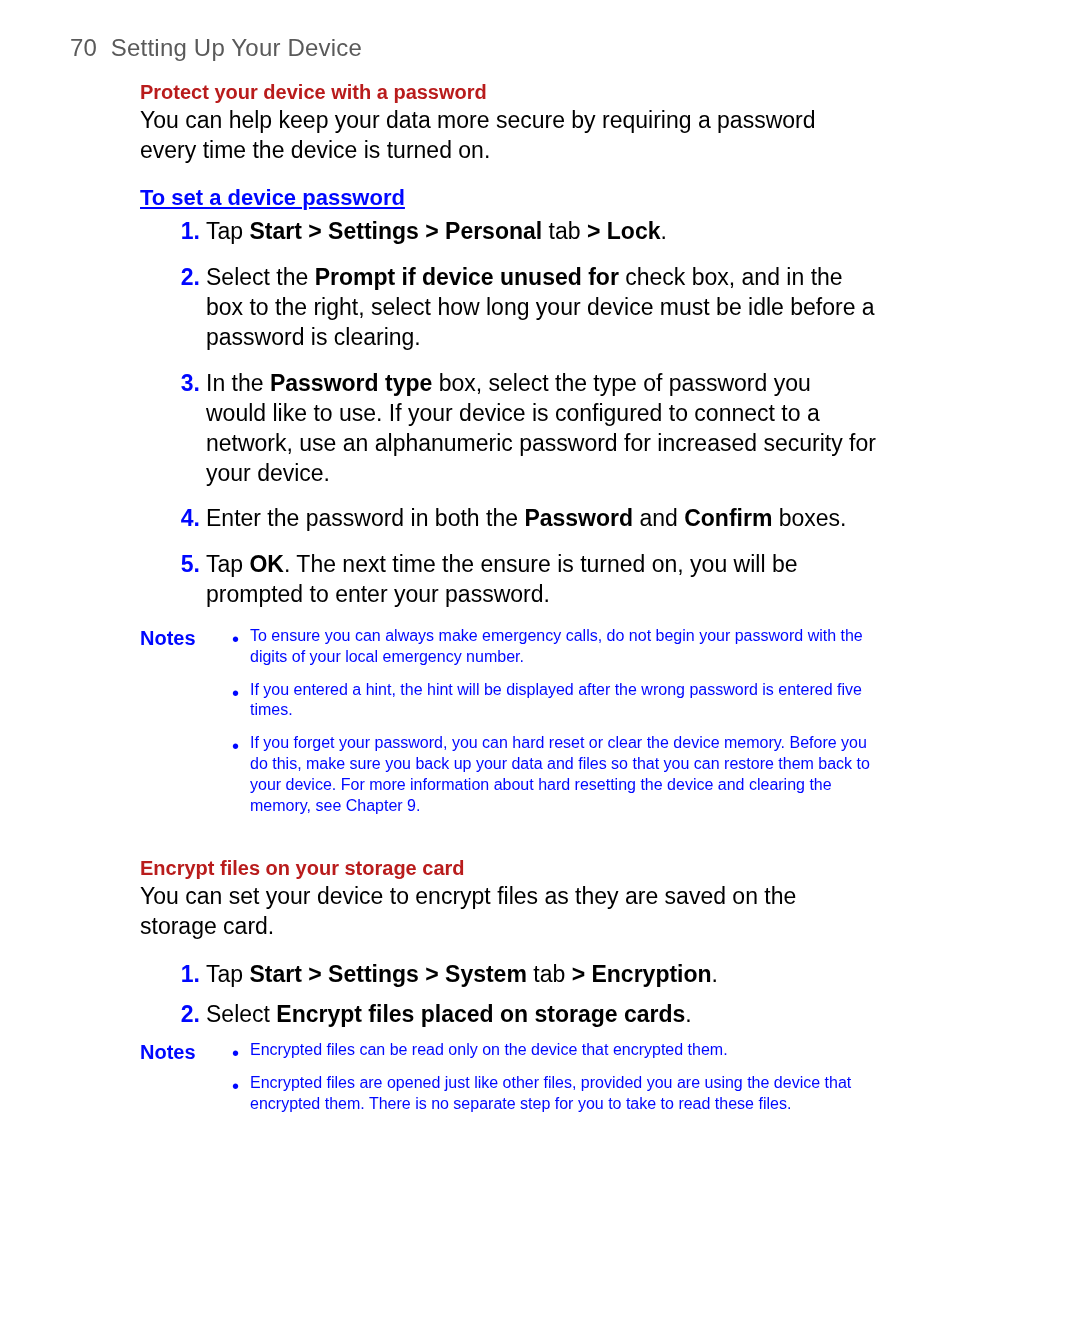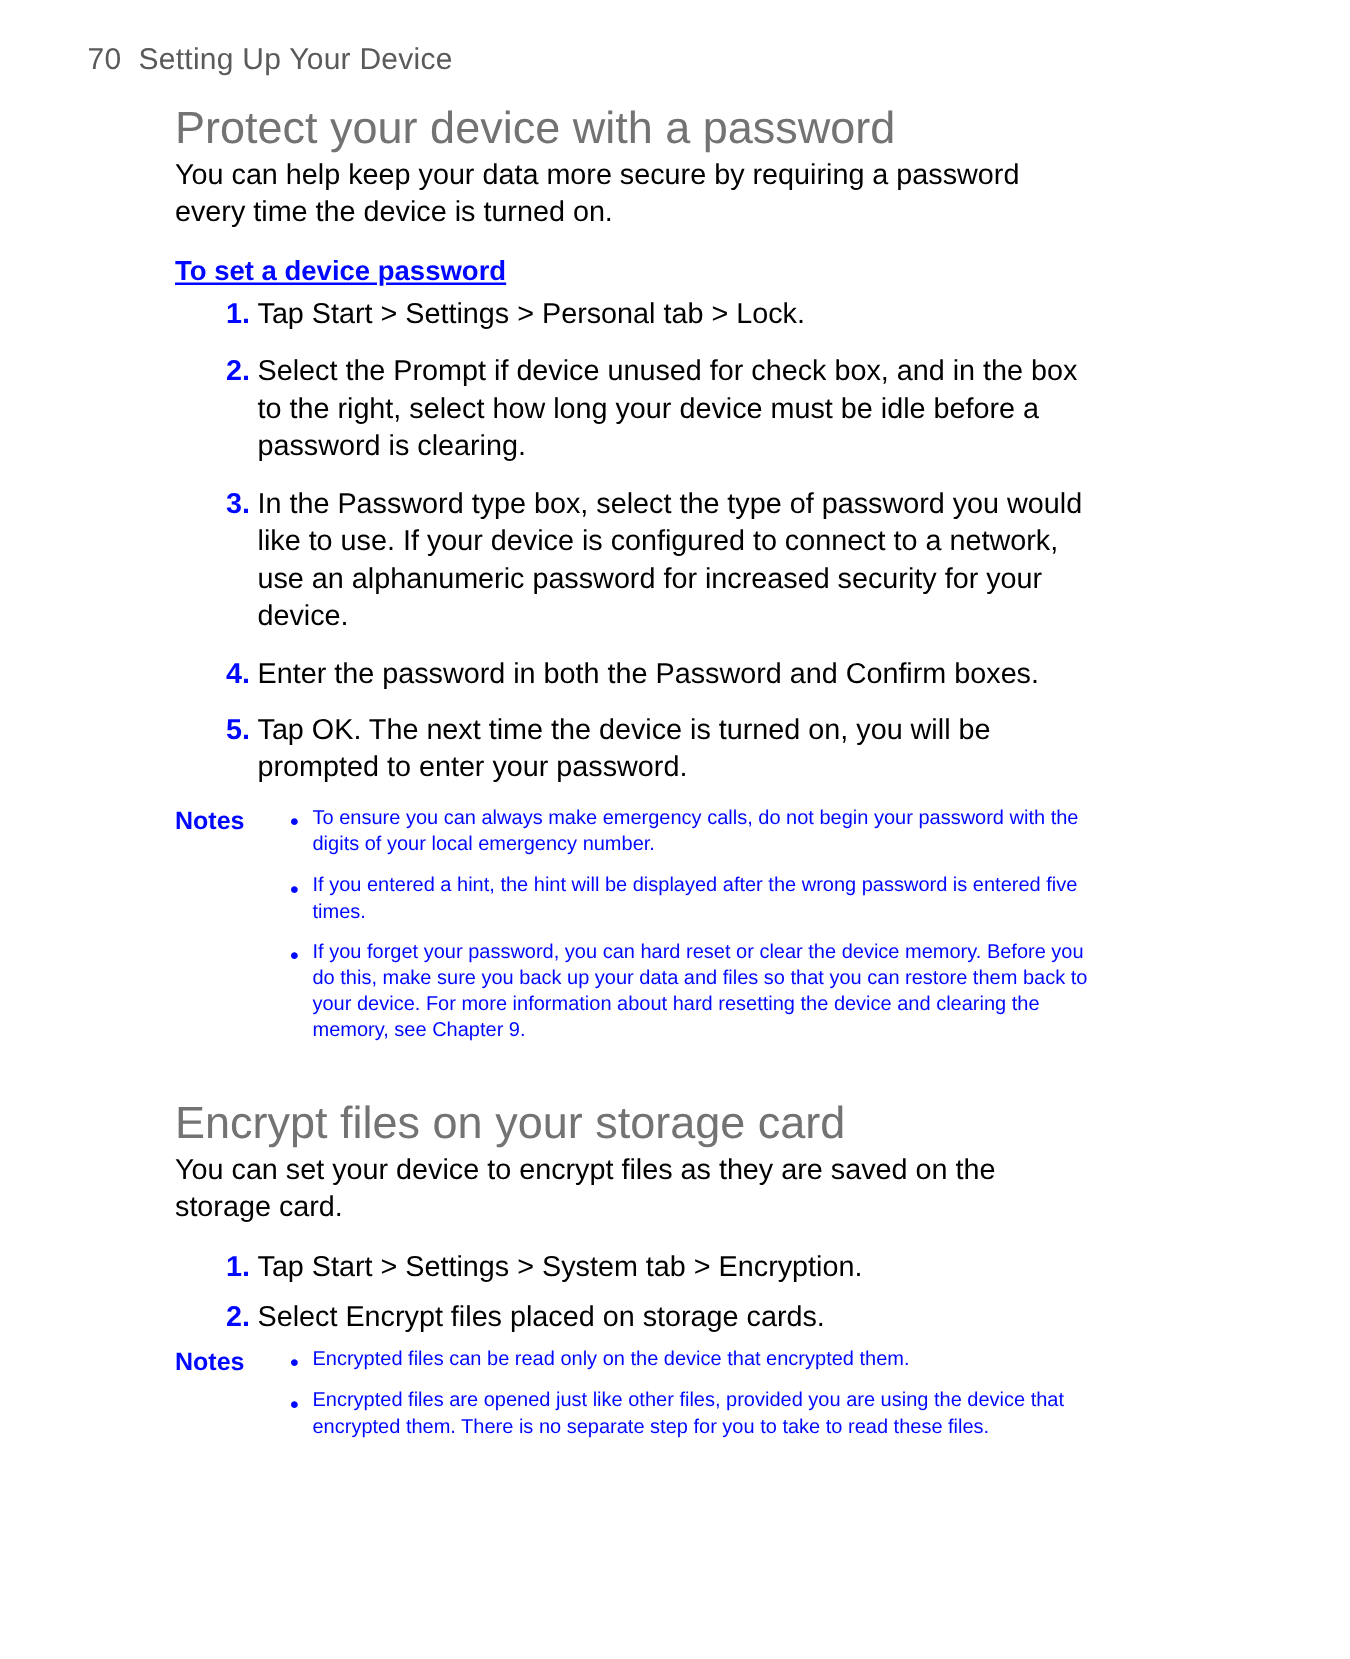--- a/index.html
+++ b/index.html
@@ -22,23 +22,23 @@
     letter-spacing: 0.2px;
   }
   .header .pagenum {
     color: #5a5a5a;
   }
   .content {
     padding-left: 70px;
     padding-right: 5px;
   }
   h2.section-title {
-    color: #737373;
-    font-size: 36px;
-    font-weight: 400;
+    color: #b91c1c;
+    font-size: 20px;
+    font-weight: 700;
     margin: 0 0 2px 0;
     line-height: 1.2;
   }
   p.intro {
     font-size: 23px;
     line-height: 1.3;
     margin: 2px 0 18px 0;
     color: #000;
   }
   h3.subheading {
@@ -66,21 +66,21 @@
     left: 0;
     top: 0;
     color: #0008ff;
     font-weight: 700;
     width: 30px;
     text-align: right;
   }
   ol.steps > li .step-body {
     display: inline;
   }
-  .b { font-weight: 400; }
+  .b { font-weight: 700; }
 
   
   .notes-block {
     display: flex;
     margin-top: 0px;
     margin-bottom: 10px;
   }
   .notes-label {
     color: #0008ff;
     font-weight: 700;
@@ -142,21 +142,21 @@
       <li>
         <span class="num">3.</span>
         <span class="step-body"><span>In the </span><span class="b">Password type</span><span> box, select the type of password you would like to use. If your device is configured to connect to a network, use an alphanumeric password for increased security for your device.</span></span>
       </li>
       <li>
         <span class="num">4.</span>
         <span class="step-body"><span>Enter the password in both the </span><span class="b">Password</span><span> and </span><span class="b">Confirm</span><span> boxes.</span></span>
       </li>
       <li>
         <span class="num">5.</span>
-        <span class="step-body"><span>Tap </span><span class="b">OK</span><span>. The next time the device is turned on, you will be prompted to enter your password.</span></span>
+        <span class="step-body"><span>Tap </span><span class="b">OK</span><span>. The next time the ensure is turned on, you will be prompted to enter your password.</span></span>
       </li>
     </ol>
 
     <div class="notes-block">
       <div class="notes-label">Notes</div>
       <ul class="notes">
         <li>To ensure you can always make emergency calls, do not begin your password with the digits of your local emergency number.</li>
         <li>If you entered a hint, the hint will be displayed after the wrong password is entered five times.</li>
         <li>If you forget your password, you can hard reset or clear the device memory. Before you do this, make sure you back up your data and files so that you can restore them back to your device. For more information about hard resetting the device and clearing the memory, see Chapter 9.</li>
       </ul>

